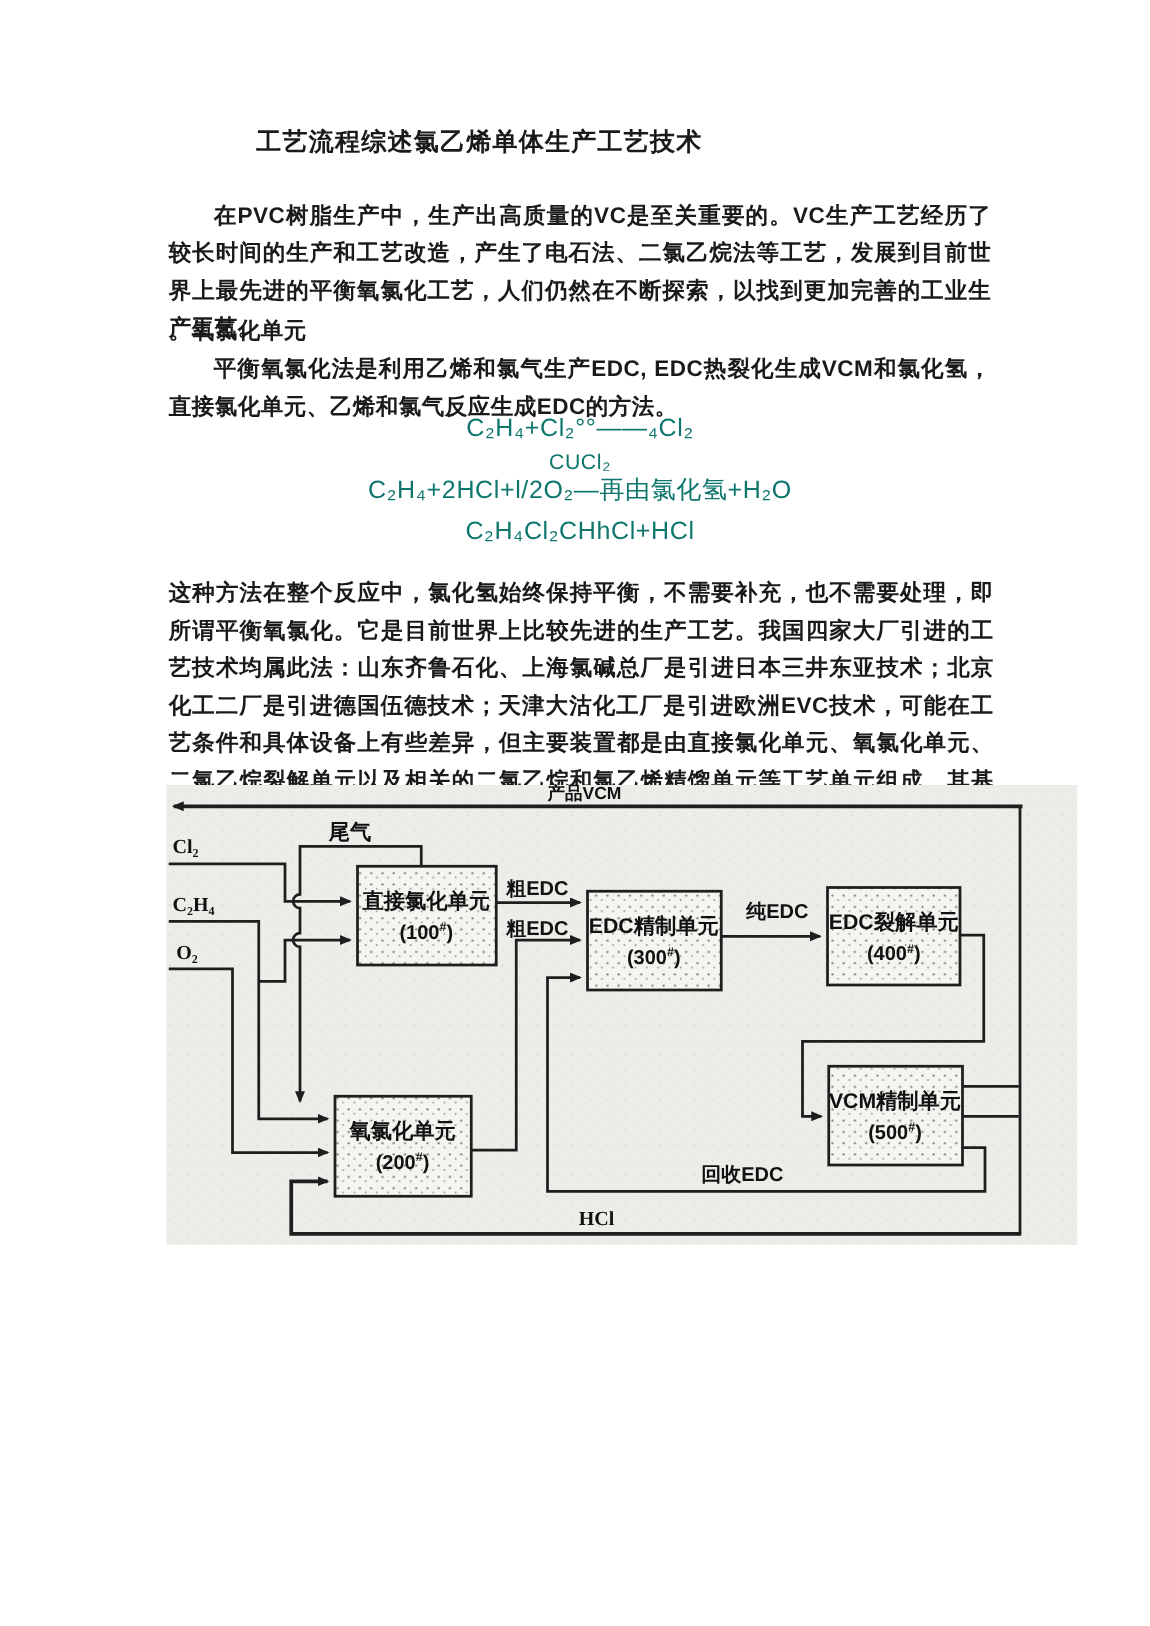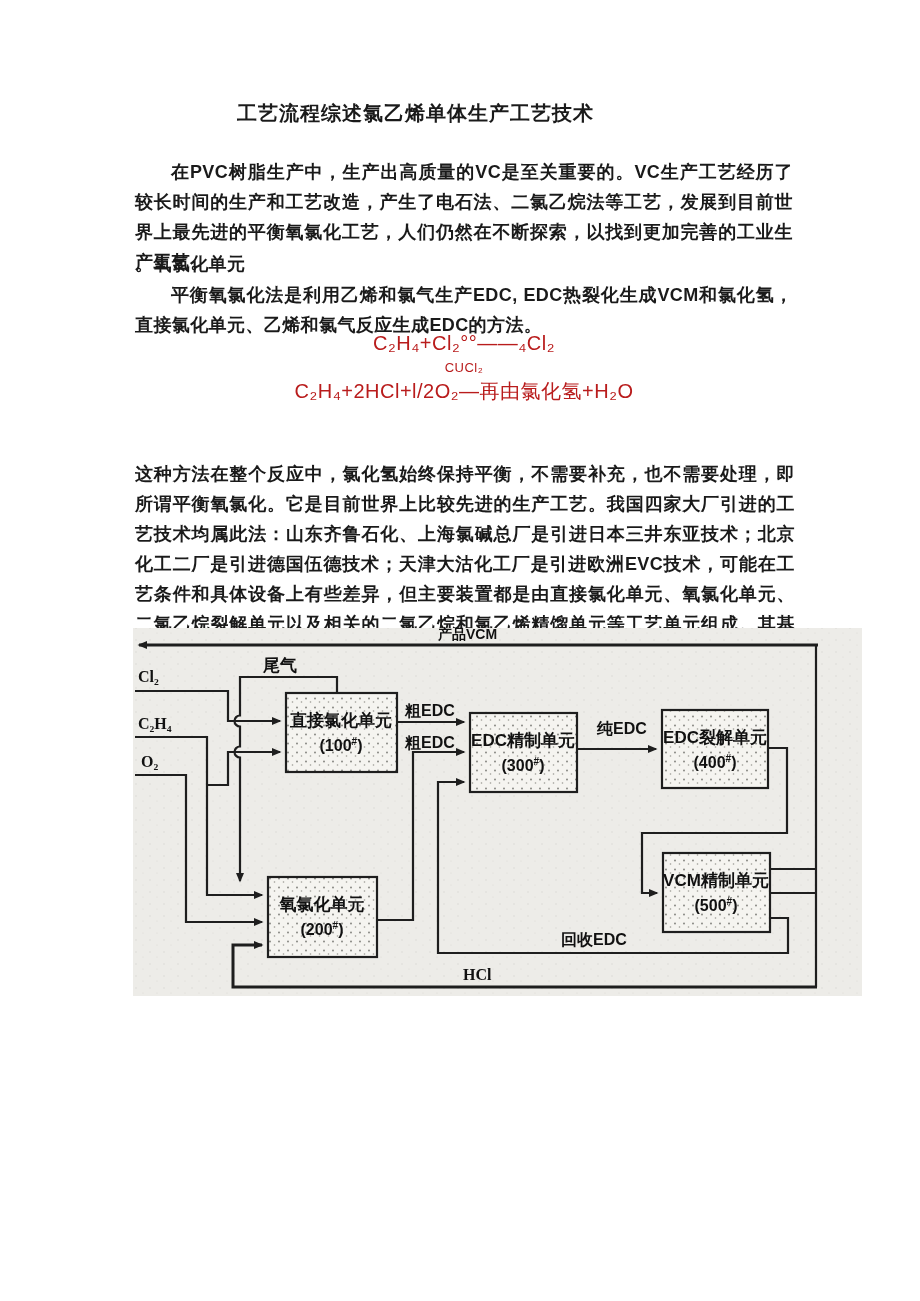--- a/index.html
+++ b/index.html
@@ -1,27 +1,27 @@
 <!DOCTYPE html>
 <html><head>
 <meta charset="utf-8">
 <style>
   html,body{margin:0;padding:0;background:#ffffff;}
   body{width:920px;height:1301px;position:relative;font-family:"Liberation Sans",sans-serif;color:#1a1a1a;}
   .page{position:absolute;inset:0;}
-  .doc-title{position:absolute;top:100px;left:205px;font-size:20px;font-weight:600;letter-spacing:1px;white-space:nowrap;margin-left:32px;}
+  .doc-title{position:absolute;top:100px;left:205px;font-size:20px;font-weight:600;letter-spacing:1px;white-space:nowrap;}
   .para{position:absolute;left:135px;width:658px;font-size:18px;line-height:30px;font-weight:600;text-align:justify;letter-spacing:0.4px;}
   .para.indent{text-indent:2em;}
   .p1{top:139px;}
   .sec-head{top:231px;}
   .p2{top:262px;}
   .p3{top:441px;width:660px;}
-  .eq{position:absolute;left:135px;width:658px;text-align:center;font-size:20px;font-weight:normal;letter-spacing:0.5px;color:#b91c1c;}
+  .eq{position:absolute;left:135px;width:658px;text-align:center;font-size:20px;font-weight:normal;letter-spacing:0.5px;color:#0f766e;}
   .eq1{top:332px;}
-  .eqcat{top:360px;font-size:13px;}
+  .eqcat{top:360px;font-size:17px;}
   .eq2{top:378px;}
   .eq3{top:414px;}
   .figure{position:absolute;top:624px;left:133px;width:729px;height:376px;}
   svg text{font-family:"Liberation Sans",sans-serif;}
   .lbl-cn{font-size:17px;font-weight:bold;fill:#111;}
   .lbl-stream{font-size:16px;font-weight:bold;fill:#111;}
   .lbl-formula{font-family:"Liberation Serif",serif;font-size:16px;font-weight:bold;fill:#111;}
   .lbl-product{font-size:14px;font-weight:bold;fill:#111;}
   .unit-name{font-size:17px;font-weight:bold;fill:#111;text-anchor:middle;}
   .unit-tag{font-size:16px;font-weight:bold;fill:#111;text-anchor:middle;}
@@ -36,20 +36,21 @@
 
   <div class="doc-title">工艺流程综述氯乙烯单体生产工艺技术</div>
 
   <p class="para indent p1">在PVC树脂生产中，生产出高质量的VC是至关重要的。VC生产工艺经历了较长时间的生产和工艺改造，产生了电石法、二氯乙烷法等工艺，发展到目前世界上最先进的平衡氧氯化工艺，人们仍然在不断探索，以找到更加完善的工业生产工艺。</p>
   <p class="para sec-head">。氧氯化单元</p>
   <p class="para indent p2">平衡氧氯化法是利用乙烯和氯气生产EDC, EDC热裂化生成VCM和氯化氢，直接氯化单元、乙烯和氯气反应生成EDC的方法。</p>
 
   <div class="eq eq1">C₂H₄+Cl₂°°——₄Cl₂</div>
   <div class="eq eqcat">CUCl₂</div>
   <div class="eq eq2">C₂H₄+2HCl+l/2O₂—再由氯化氢+H₂O</div>
+  <div class="eq eq3">C₂H₄Cl₂CHhCl+HCl</div>
 
   <p class="para p3">这种方法在整个反应中，氯化氢始终保持平衡，不需要补充，也不需要处理，即所谓平衡氧氯化。它是目前世界上比较先进的生产工艺。我国四家大厂引进的工艺技术均属此法：山东齐鲁石化、上海氯碱总厂是引进日本三井东亚技术；北京化工二厂是引进德国伍德技术；天津大沽化工厂是引进欧洲EVC技术，可能在工艺条件和具体设备上有些差异，但主要装置都是由直接氯化单元、氧氯化单元、二氯乙烷裂解单元以及相关的二氯乙烷和氯乙烯精馏单元等工艺单元组成。其基本单元工艺见图3.1。</p>
 
   <div class="figure">
     <svg width="729" height="376" viewBox="0 0 729 376">
       <defs>
         <pattern id="stipple" width="9" height="9" patternUnits="userSpaceOnUse">
           <rect width="9" height="9" fill="#f5f4f0"></rect>
           <circle cx="2" cy="2.5" r="0.9" fill="#7d7d78"></circle>
           <circle cx="6.5" cy="6" r="0.8" fill="#9a9a94"></circle>

